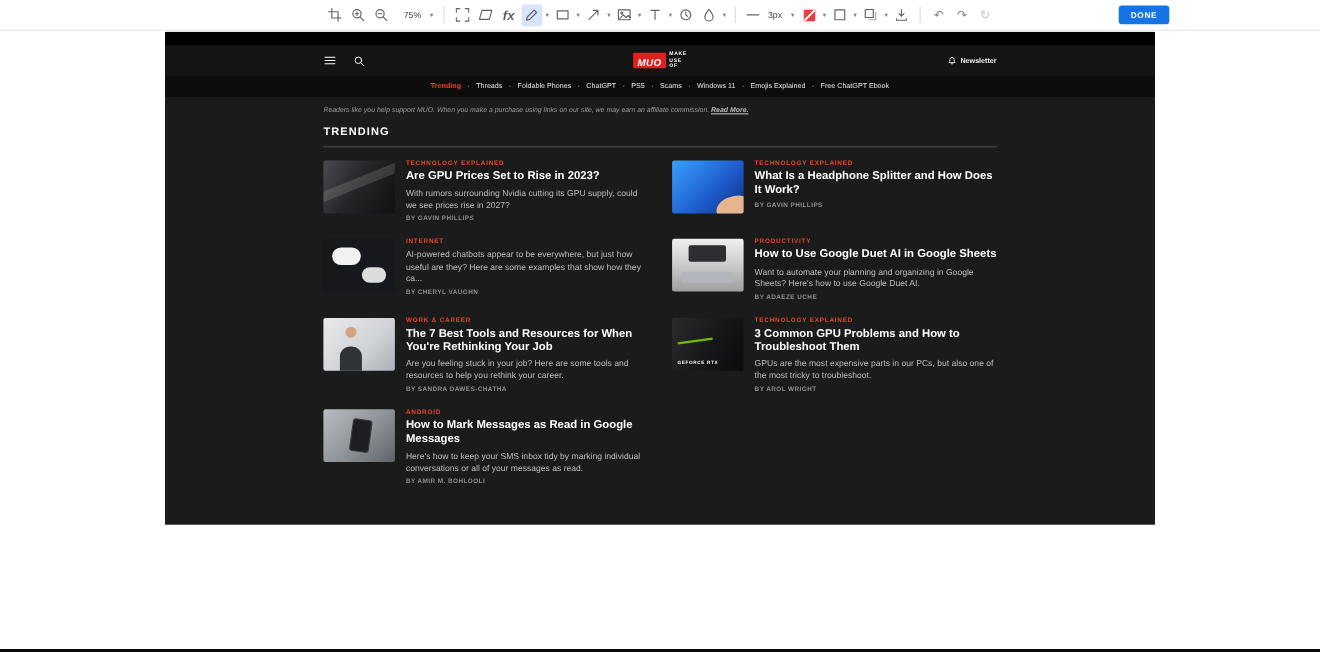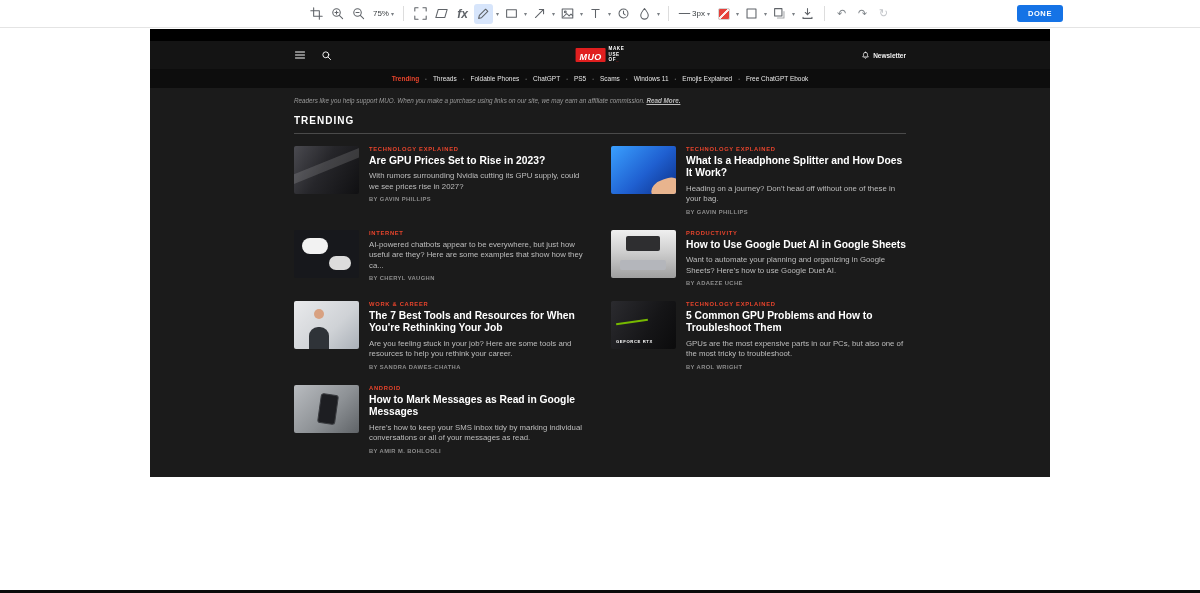--- a/index.html
+++ b/index.html
@@ -23,21 +23,21 @@
     color:#5f6368; cursor:pointer; font-size:9px;
   }
   .tool.active { background:var(--tool_active_bg,#d7e5fb); }
   svg.icon { width:13px; height:13px; display:block; }
   svg.icon * { fill:none; stroke:#5f6368; stroke-width:1.3; stroke-linecap:round; stroke-linejoin:round; }
   .tool.dim svg.icon *, .glyph.dim { stroke:#c3c6ca; color:#c3c6ca; }
   .glyph { font-family:"DejaVu Sans", sans-serif; font-size:11px; color:#80868b; line-height:1; }
   .chev { font-family:"DejaVu Sans", sans-serif; font-size:6px; color:#7a7f84; margin-left:1px; }
   .chev-btn { border:none; background:none; padding:0 1px; cursor:pointer; font-family:"DejaVu Sans",sans-serif; font-size:6px; color:#7a7f84; }
   .sep { width:1px; height:15px; background:#ddd; margin:0 5px; }
-  .lbl { font-size:8px; color:#3c4043; margin:0 1px; }
+  .lbl { font-size:8px; color:#3c4043; margin:0 7px; }
   .fx { font-style:italic; font-weight:700; font-size:12px; color:#5f6368; }
   .swatch {
     width:12px; height:12px; border-radius:2px; border:1px solid #d3d3d3;
     background-color:var(--swatch_red,#e5403a);
     background-image:linear-gradient(135deg, transparent 42%, rgba(255,255,255,.9) 42%, rgba(255,255,255,.9) 56%, transparent 56%);
   }
   .done-btn {
     position:absolute; right:137px; top:5px; height:17px; padding:0 11px;
     background:var(--done_blue,#1573e6); color:#fff; border:none; border-radius:3px;
     font-size:7.5px; font-weight:700; letter-spacing:.6px; cursor:pointer;
@@ -343,21 +343,20 @@
           <div class="byline">BY GAVIN PHILLIPS</div>
         </div>
       </article>
 
 
       <article class="card">
         <div class="thumb t-headphone"></div>
         <div class="card-body">
           <div class="cat">TECHNOLOGY EXPLAINED</div>
           <h3 class="title">What Is a Headphone Splitter and How Does It Work?</h3>
-          <p class="excerpt">Heading on a journey? Don't head off without one of these in your bag.</p>
           <div class="byline">BY GAVIN PHILLIPS</div>
         </div>
       </article>
 
       <article class="card">
         <div class="thumb t-chatbot"></div>
         <div class="card-body">
           <div class="cat">INTERNET</div>
           <p class="excerpt">AI-powered chatbots appear to be everywhere, but just how useful are they? Here are some examples that show how they ca...</p>
           <div class="byline">BY CHERYL VAUGHN</div>
@@ -383,21 +382,21 @@
           <div class="byline">BY SANDRA DAWES-CHATHA</div>
         </div>
       </article>
 
       <article class="card">
         <div class="thumb t-rtx">
           <span class="thumb-label">GEFORCE RTX</span>
         </div>
         <div class="card-body">
           <div class="cat">TECHNOLOGY EXPLAINED</div>
-          <h3 class="title">5 Common GPU Problems and How to Troubleshoot Them</h3>
+          <h3 class="title">3 Common GPU Problems and How to Troubleshoot Them</h3>
           <p class="excerpt">GPUs are the most expensive parts in our PCs, but also one of the most tricky to troubleshoot.</p>
           <div class="byline">BY AROL WRIGHT</div>
         </div>
       </article>
 
       <article class="card">
         <div class="thumb t-phone"></div>
         <div class="card-body">
           <div class="cat">ANDROID</div>
           <h3 class="title">How to Mark Messages as Read in Google Messages</h3>

